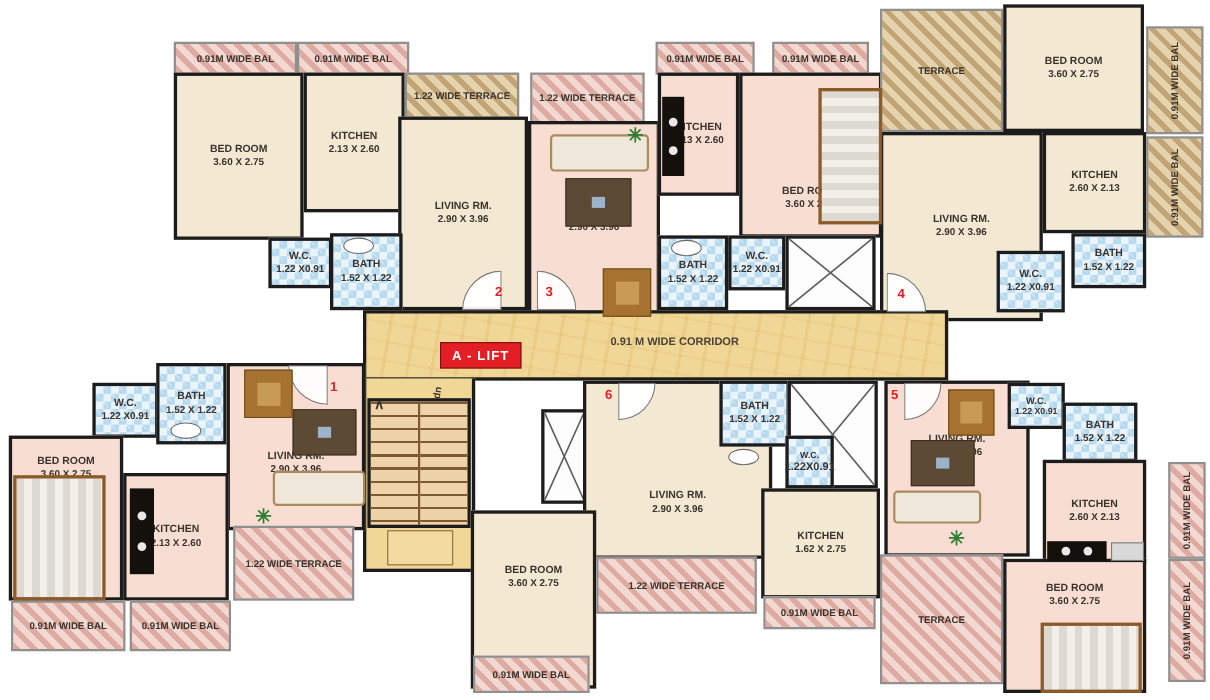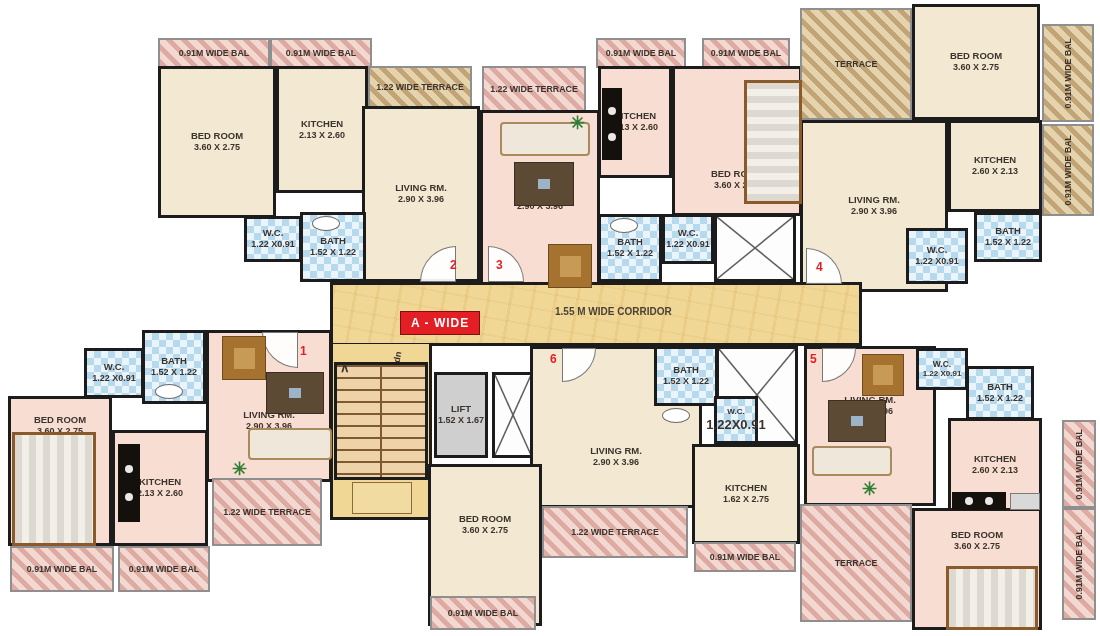--- a/index.html
+++ b/index.html
@@ -152,35 +152,31 @@
   <div class="room wet" style="left:974px;top:212px;width:68px;height:50px">
     <span class="lbl">BATH</span>
     <span class="dims">1.52 X 1.22</span>
     </div>
   <div class="room wet" style="left:906px;top:228px;width:62px;height:56px">
     <span class="lbl">W.C.</span>
     <span class="dims">1.22 X0.91</span>
     </div>
 
   <div class="corridor" style="left:330px;top:282px;width:532px;height:64px"></div>
-  <div class="wing-badge" style="left:400px;top:311px">A - WIDE</div>
-  <div class="corridor-lbl" style="left:555px;top:306px">1.55 M WIDE CORRIDOR</div>
+  <div class="wing-badge" style="left:400px;top:311px">A - LIFT</div>
+  <div class="corridor-lbl" style="left:555px;top:306px">0.91 M WIDE CORRIDOR</div>
 
   <div class="stairwell" style="left:330px;top:344px;width:102px;height:176px"></div>
   <div class="stairs" style="left:334px;top:362px;width:94px;height:118px">
     <div class="flight"></div>
     <div class="flight"></div>
   </div>
   <div class="landing" style="left:352px;top:482px;width:58px;height:30px"></div>
   <span class="chev" style="left:340px;top:360px">∧</span>
   <span class="updown" style="left:392px;top:352px;transform:rotate(-80deg)">dn</span>
-  <div class="room lift" style="left:434px;top:372px;width:54px;height:86px">
-    <span class="lbl">LIFT</span>
-    <span class="dims">1.52 X 1.67</span>
-    </div>
   <div class="duct" style="left:492px;top:372px;width:42px;height:86px">
     <svg viewBox="0 0 100 100" preserveAspectRatio="none">
         <line x1="0" y1="0" x2="100" y2="100"></line>
         <line x1="100" y1="0" x2="0" y2="100"></line>
       </svg>
     </div>
 
   <div class="room wet" style="left:84px;top:348px;width:60px;height:50px">
     <span class="lbl">W.C.</span>
     <span class="dims">1.22 X0.91</span>
@@ -222,21 +218,21 @@
     </div>
   <div class="toilet" style="left:662px;top:408px;width:26px;height:13px"></div>
   <div class="duct" style="left:716px;top:346px;width:82px;height:98px">
     <svg viewBox="0 0 100 100" preserveAspectRatio="none">
         <line x1="0" y1="0" x2="100" y2="100"></line>
         <line x1="100" y1="0" x2="0" y2="100"></line>
       </svg>
     </div>
   <div class="room wet" style="left:714px;top:396px;width:44px;height:48px">
     <span class="lbl" style="font-size:8px">W.C.</span>
-    <span class="dims" style="font-size:13px">1.22X0.91</span>
+    <span class="dims" style="font-size:10px">1.22X0.91</span>
     </div>
   <div class="room cream" style="left:692px;top:444px;width:108px;height:100px">
     <span class="lbl">KITCHEN</span>
     <span class="dims">1.62 X 2.75</span>
     </div>
   <div class="room bal hatch-pink" style="left:694px;top:542px;width:102px;height:30px">
     <span class="lbl">0.91M WIDE BAL</span>
     </div>
   <div class="room cream" style="left:428px;top:464px;width:114px;height:162px">
     <span class="lbl" style="margin-top:-40px">BED ROOM</span>

